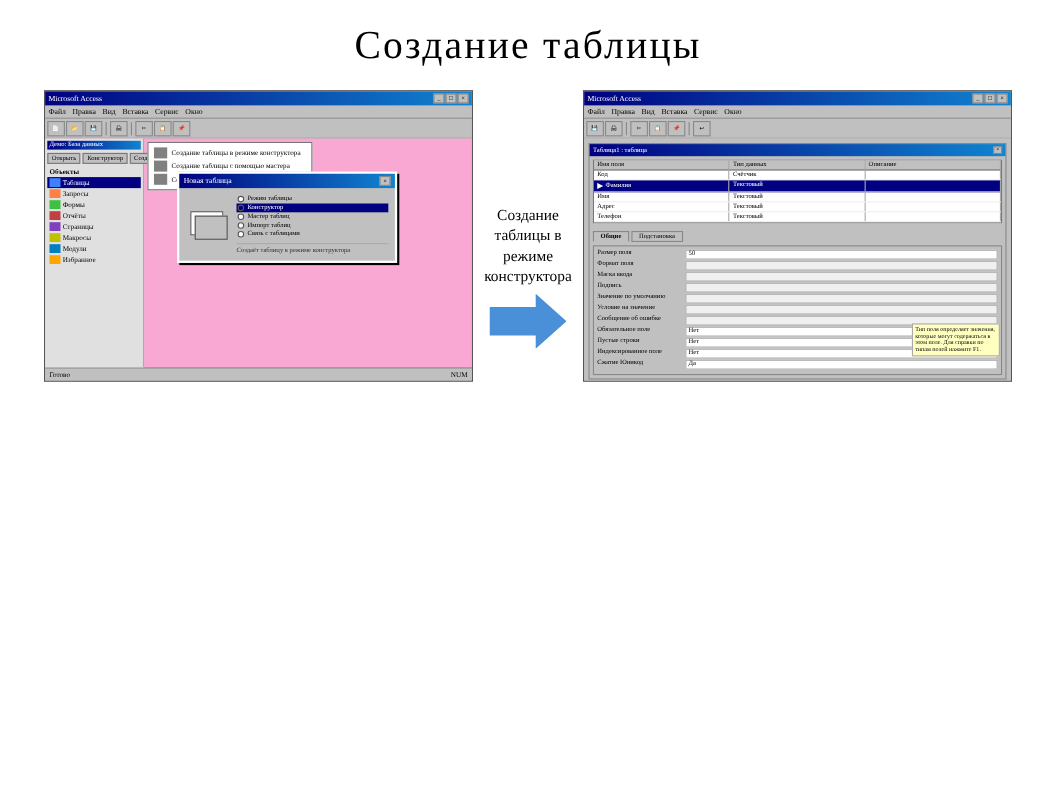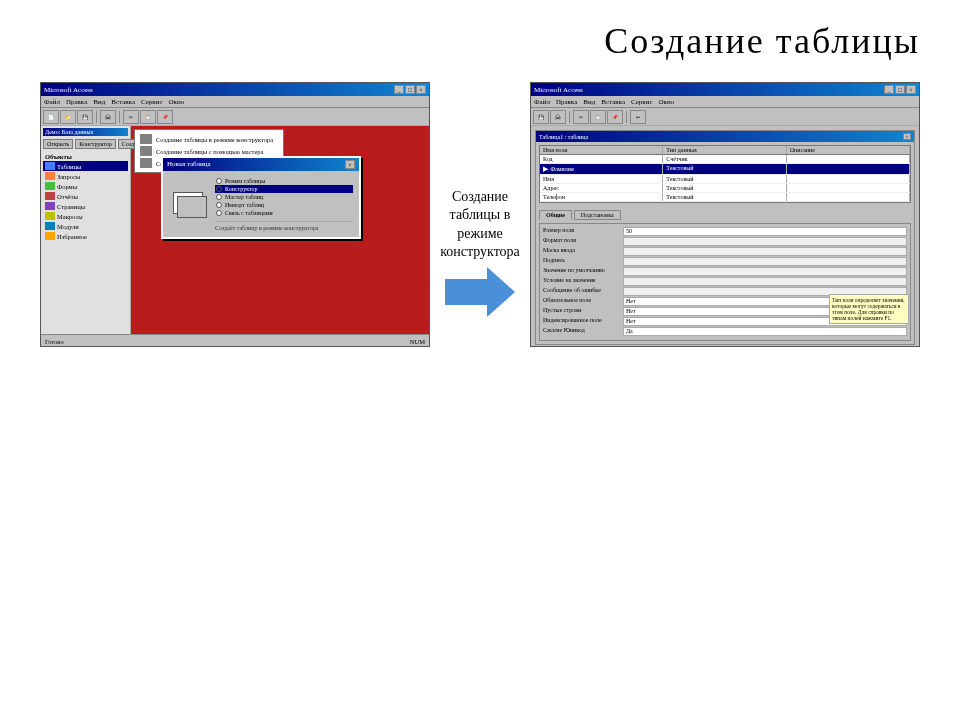--- a/index.html
+++ b/index.html
@@ -11,21 +11,21 @@
       overflow: hidden;
     }
     .page {
       width: 960px;
       height: 720px;
       padding: 20px 40px 20px 40px;
       display: flex;
       flex-direction: column;
     }
     .title {
-      text-align: right;
+      text-align: center;
       font-size: 36px;
       font-weight: normal;
       letter-spacing: 2px;
       margin-bottom: 16px;
       color: #000;
     }
     .body-text {
       font-size: 22px;
       text-align: justify;
       line-height: 1.45;
@@ -139,21 +139,21 @@
     }
     .toolbar-sep {
       width: 1px;
       height: 12px;
       background: #888;
       margin: 0 2px;
     }
     .win-body {
       display: flex;
       flex: 1;
-      background: #b91c1c;
+      background: #f9a8d4;
       height: calc(265px - 13px - 12px - 18px - 14px);
     }
     
     .left-panel {
       width: 90px;
       background: #e0e0e0;
       border-right: 1px solid #aaa;
       padding: 2px;
     }
     .db-title {

